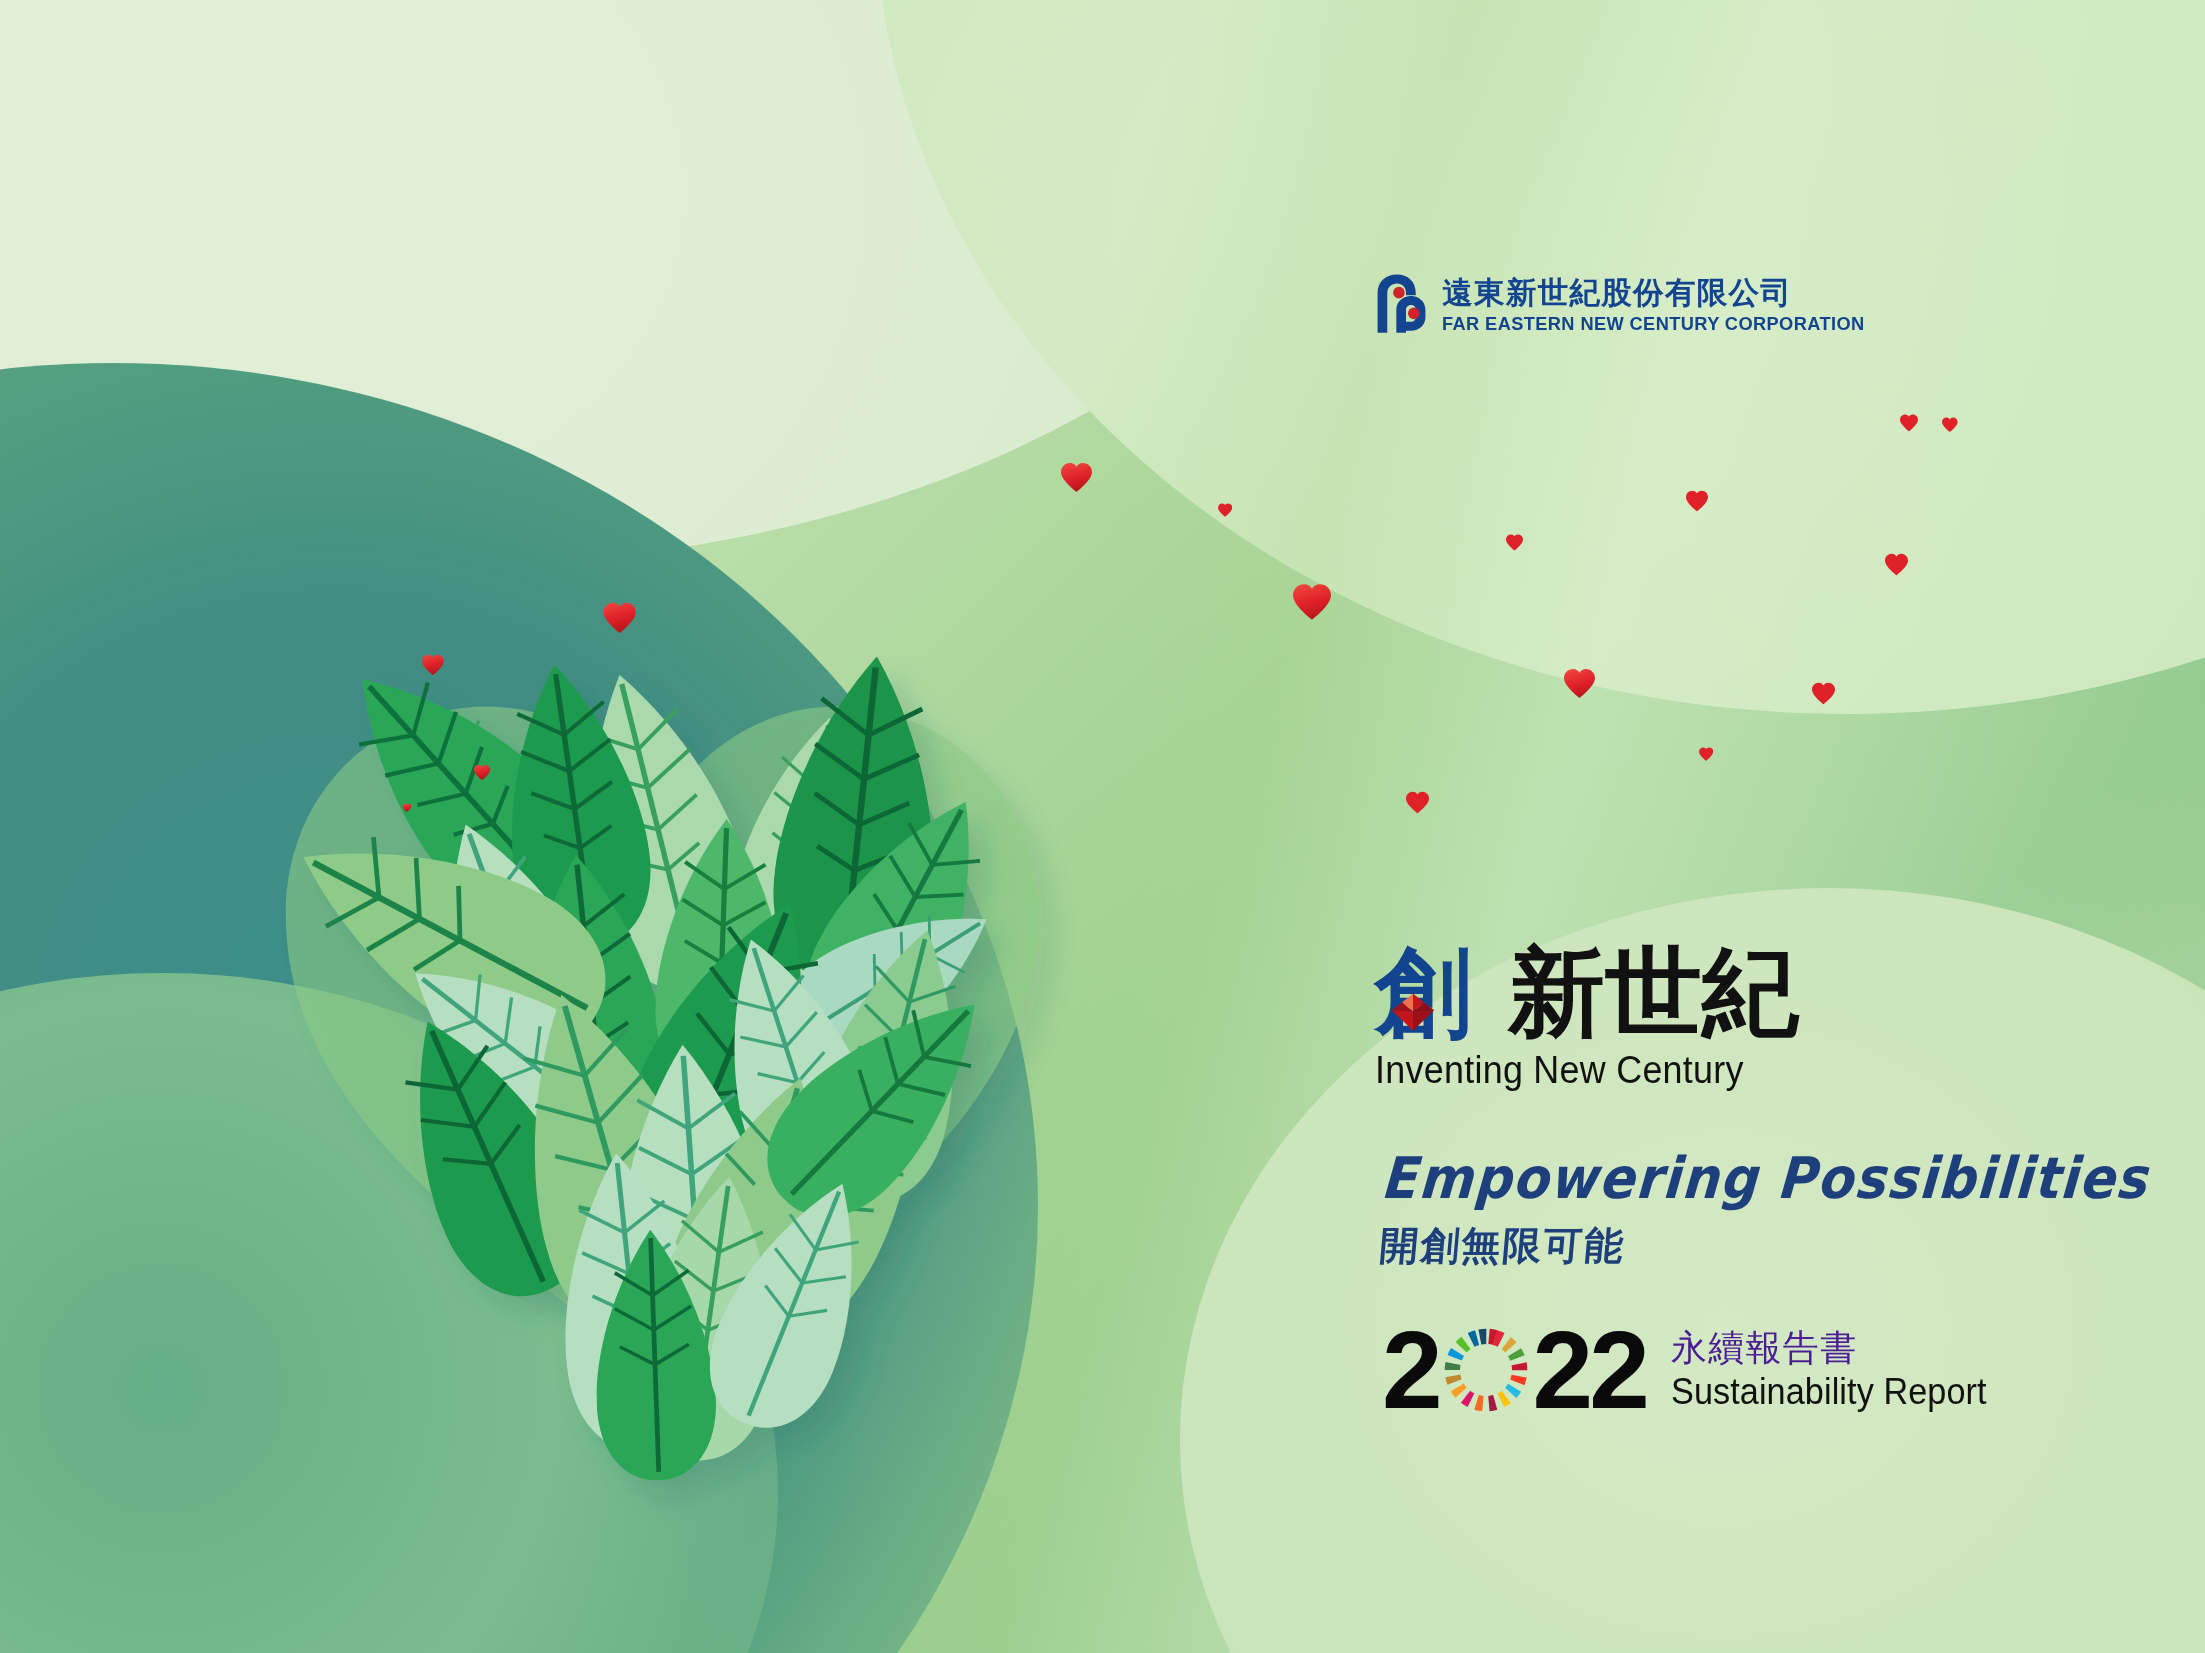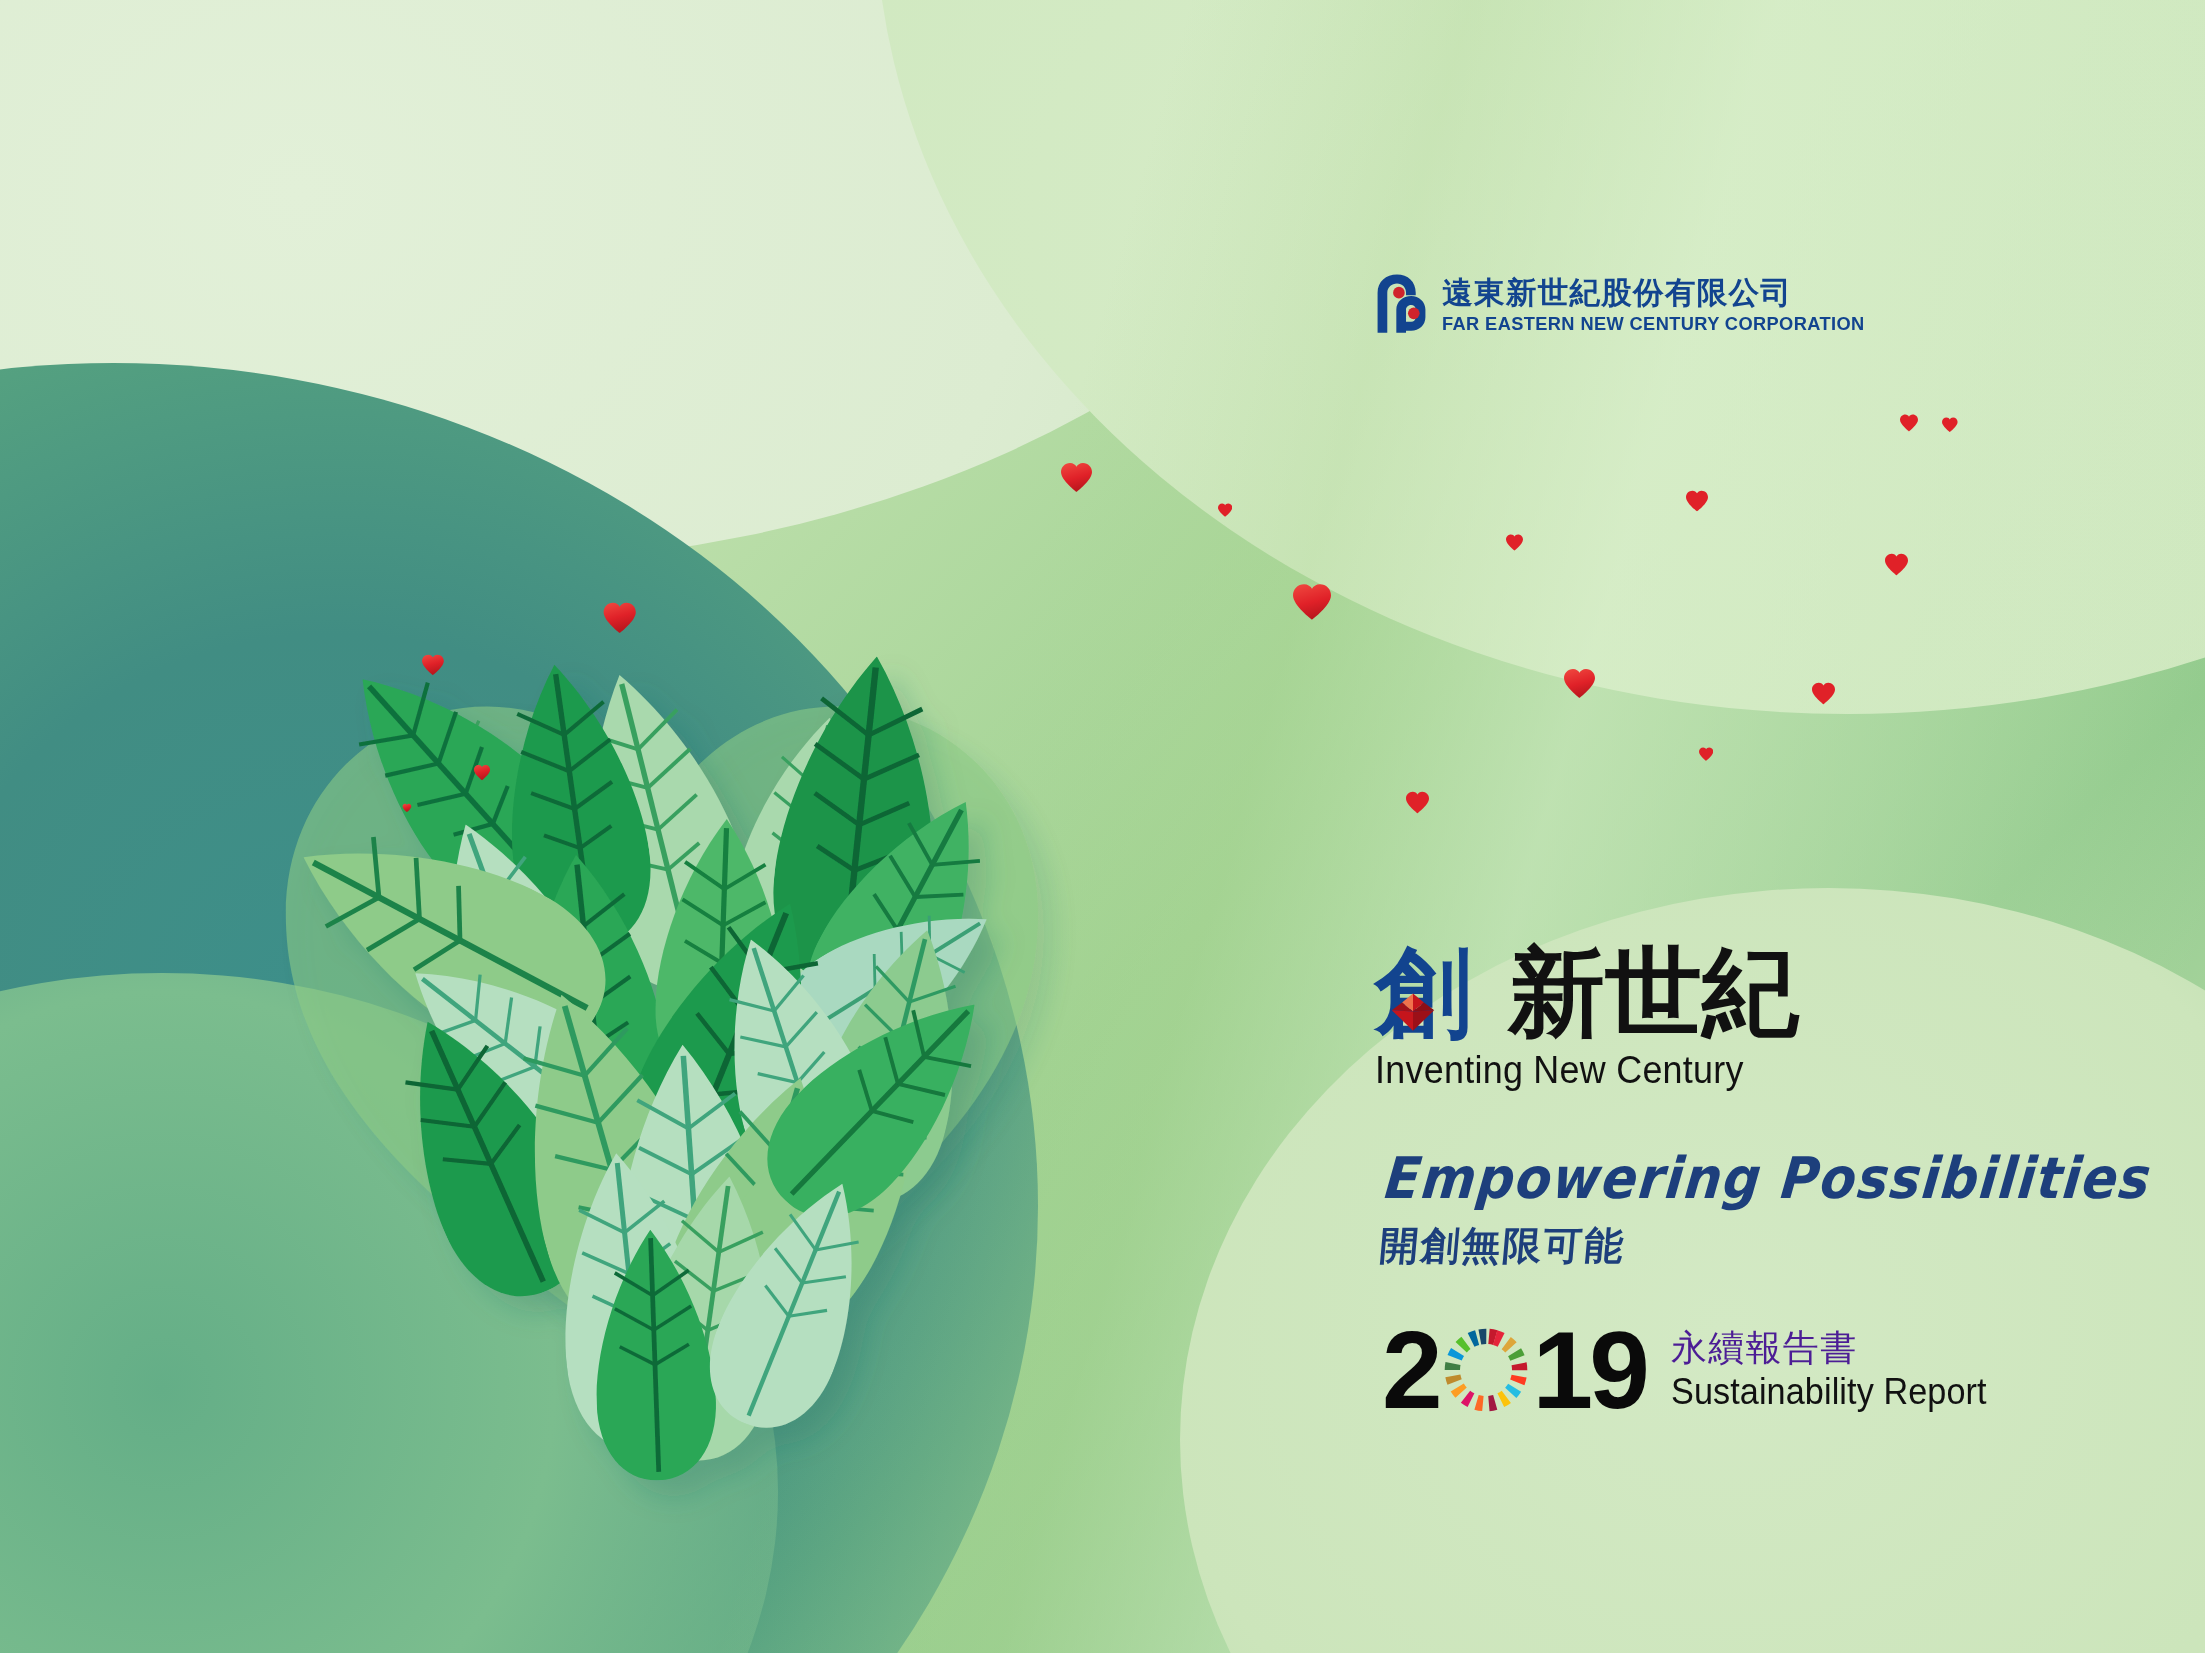--- a/index.html
+++ b/index.html
@@ -651,21 +651,21 @@
               <path d="M -4.6 -47.8 A 48 48 0 0 1 4.6 -47.8 L 2.9 -30.1 A 30.3 30.3 0 0 0 -2.9 -30.1 Z" fill="#56c02b"></path>
             </g>
           <g transform="rotate(339.2)">
               <path d="M -4.6 -47.8 A 48 48 0 0 1 4.6 -47.8 L 2.9 -30.1 A 30.3 30.3 0 0 0 -2.9 -30.1 Z" fill="#00689d"></path>
             </g>
           <g transform="rotate(355)">
               <path d="M -4.6 -47.8 A 48 48 0 0 1 4.6 -47.8 L 2.9 -30.1 A 30.3 30.3 0 0 0 -2.9 -30.1 Z" fill="#19486a"></path>
             </g>
         </g>
       </svg>
-      <span class="ydig">19</span>
+      <span class="ydig">22</span>
     </div>
     <div id="reportlabels">
       <div id="report-cn">永續報告書</div>
       <div id="report-en">Sustainability Report</div>
     </div>
   </div>
 
 </div>
 
 

